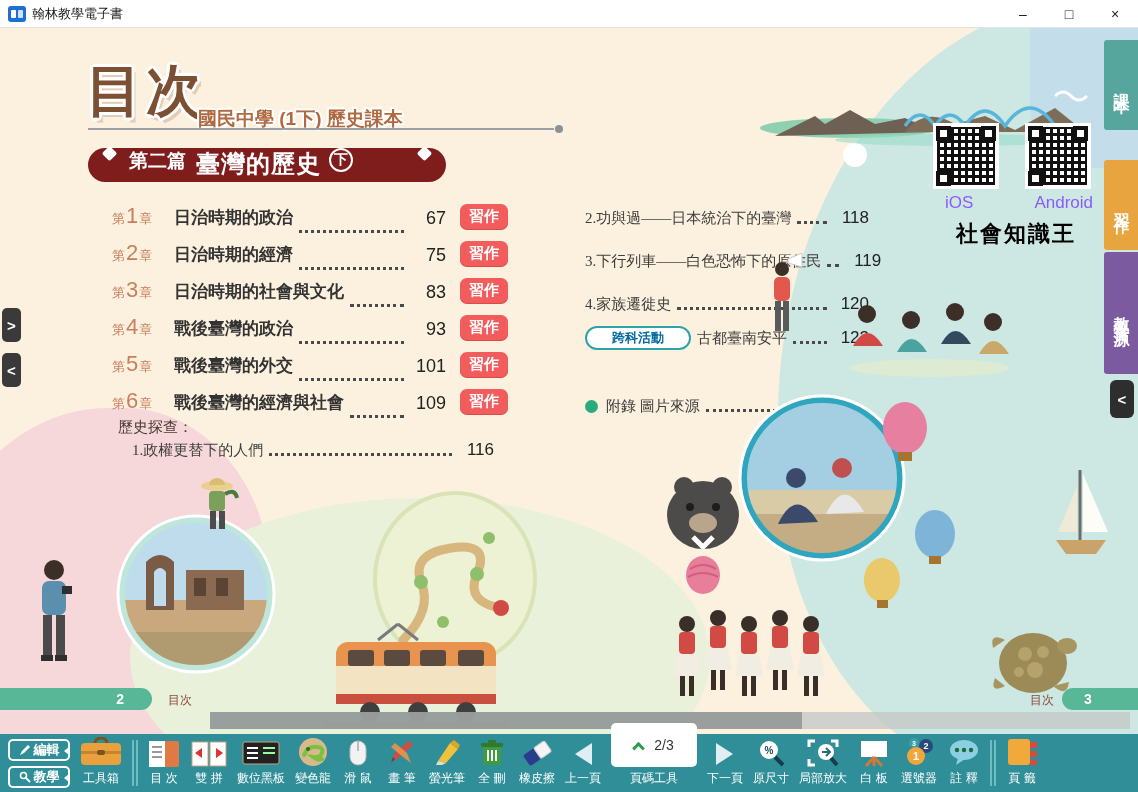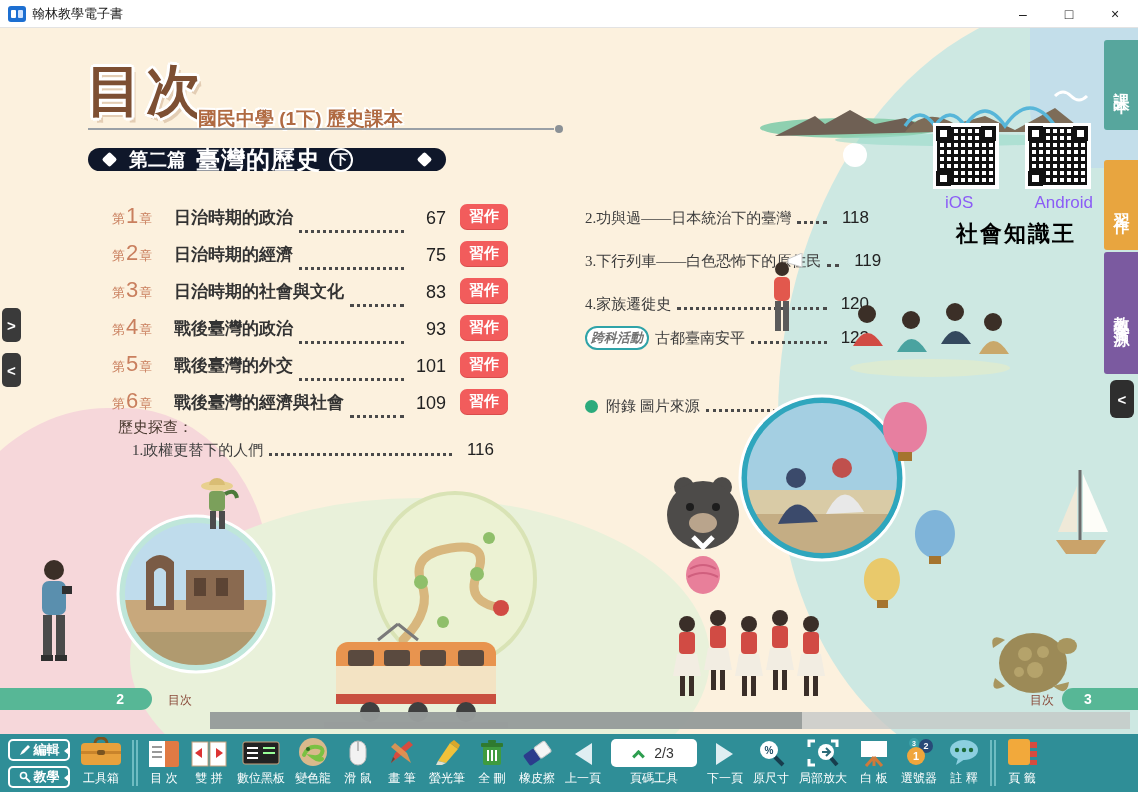--- a/index.html
+++ b/index.html
@@ -25,22 +25,22 @@
   .white-dot{left:843px;top:115px;width:24px;height:24px;background:#fff;border-radius:50%;}
 
   
   .page-title{position:absolute;left:86px;top:26px;font-size:56px;font-weight:bold;color:#7d4f33;letter-spacing:4px;
     text-shadow:-3px 0 #fff,3px 0 #fff,0 -3px #fff,0 3px #fff,-2px -2px #fff,2px 2px #fff,-2px 2px #fff,2px -2px #fff,4px 5px 0 #e3cdb4;}
   .page-subtitle{position:absolute;left:198px;top:78px;font-size:19px;font-weight:bold;color:#b06a42;
     text-shadow:-2px 0 #fff,2px 0 #fff,0 -2px #fff,0 2px #fff,2px 2px #fff,-2px -2px #fff;}
   .title-rule{position:absolute;left:88px;top:100px;width:466px;height:2px;background:#9aa0a6;}
   .title-rule::after{content:"";position:absolute;right:-9px;top:-3px;width:8px;height:8px;border-radius:50%;background:#8b9196;}
 
-  .banner{position:absolute;left:88px;top:120px;width:358px;height:23px;background:#0f172a;border-radius:20px;
-    display:flex;align-items:center;padding:0 16px;color:#fff;}
+  .banner{position:absolute;left:88px;top:120px;width:358px;height:34px;background:#7f1d1d;border-radius:20px;
+    display:flex;align-items:flex-start;padding:0 16px;color:#fff;}
   .diamond{width:11px;height:11px;background:#fff;transform:rotate(45deg);border-radius:2px;}
   .banner .part{font-size:19px;font-weight:bold;margin:0 10px 0 14px;}
   .banner .name{font-size:24px;font-weight:bold;letter-spacing:1px;}
   .banner .vol{width:24px;height:24px;border:2px solid #fff;border-radius:50%;display:flex;align-items:center;justify-content:center;font-size:14px;font-weight:bold;margin-left:8px;}
   .banner .d-right{margin-left:auto;}
 
   .col-left{position:absolute;left:112px;top:164px;width:396px;}
   .chap-row{display:flex;align-items:flex-end;height:37px;cursor:pointer;}
   .chap-label{width:56px;color:#c97f5e;white-space:nowrap;flex:none;}
   .chap-label .fix{font-size:13px;}
@@ -50,21 +50,21 @@
   .pagenum{font-size:18px;color:#222;width:36px;text-align:right;flex:none;}
   .wb-badge{margin-left:14px;background:#f25c5c;color:#fff;font-weight:bold;font-size:15px;padding:3px 9px;border-radius:7px;flex:none;box-shadow:0 1px 0 #d84c4c;}
 
   .explore-heading{position:absolute;left:118px;top:390px;font-size:15px;color:#4a3a30;}
   .explore-row{position:absolute;left:132px;top:410px;width:362px;display:flex;align-items:center;height:24px;}
   .explore-row .lbl, .r-row .lbl{font-size:15px;color:#3d3d3d;white-space:nowrap;font-family:Liberation Serif, serif;}
   .explore-row .pagenum,.r-row .pagenum{font-size:17px;}
 
   .col-right{position:absolute;left:585px;top:165px;width:284px;}
   .r-row{position:absolute;left:0;display:flex;align-items:center;width:284px;height:26px;}
-  .cross-badge{border:2px solid #2fa3a8;background:#fff;color:#737373;font-style:italic;font-size:13px;font-weight:bold;border-radius:13px;padding:1px 4px;margin-right:6px;flex:none;}
+  .cross-badge{border:2px solid #2fa3a8;background:#fff;color:#0369a1;font-size:13px;font-weight:bold;border-radius:13px;padding:1px 25px;margin-right:6px;flex:none;}
   .bullet{width:13px;height:13px;border-radius:50%;background:#2bab7c;margin-right:8px;flex:none;}
 
   
   .qr-block{position:absolute;left:933px;top:95px;width:166px;}
   .qr-row{display:flex;gap:26px;}
   .qr{position:relative;width:66px;height:66px;border:4px solid #fff;background:
       repeating-linear-gradient(0deg,#111 0 3px,transparent 3px 7px),
       repeating-linear-gradient(90deg,#111 0 3px,#fff 3px 7px);}
   .fp{position:absolute;width:15px;height:15px;border:4px solid #111;background:#fff;}
   .fp.tl{left:-1px;top:-1px;} .fp.tr{right:-1px;top:-1px;} .fp.bl{left:-1px;bottom:-1px;}
@@ -97,21 +97,21 @@
   
   .toolbar{position:absolute;left:0;top:734px;width:1138px;height:58px;background:#2f8e97;display:flex;align-items:stretch;z-index:70;padding:0 4px;}
   .tb-left{display:flex;flex-direction:column;justify-content:center;gap:5px;padding:0 4px;}
   .pill-btn{width:62px;height:22px;border:2px solid #fff;border-radius:5px;color:#fff;font-size:13px;font-weight:bold;display:flex;align-items:center;justify-content:center;gap:3px;cursor:pointer;position:relative;}
   .pill-btn .tri{position:absolute;right:-1px;top:6px;width:0;height:0;border-top:4px solid transparent;border-bottom:4px solid transparent;border-right:5px solid #fff;}
   .tbtn{display:flex;flex-direction:column;align-items:center;justify-content:flex-end;padding:4px 5px 5px;gap:3px;cursor:pointer;min-width:44px;}
   .tbtn .lbl{font-size:12px;color:#fff;white-space:nowrap;}
   .tbtn.active{background:#1d6a74;}
   .tb-div{width:6px;margin:6px 4px;border-left:2px solid #6fbcc2;border-right:2px solid #6fbcc2;}
   .ico{height:30px;display:flex;align-items:flex-end;justify-content:center;}
-  .pgbox{width:86px;height:28px;background:#fff;border-radius:5px;display:flex;align-items:center;justify-content:center;gap:11px;}
+  .pgbox{width:86px;height:44px;background:#fff;border-radius:5px;display:flex;align-items:center;justify-content:center;gap:11px;}
   .pgbox .chev{width:9px;height:9px;border-left:3px solid #2d9e4f;border-top:3px solid #2d9e4f;transform:rotate(45deg) translate(2px,2px);}
   .pgbox .val{font-size:14px;color:#333;}
   svg{display:block;}
 </style>
 </head>
 <body>
 
 <div class="stage">
 
   <div class="titlebar">

